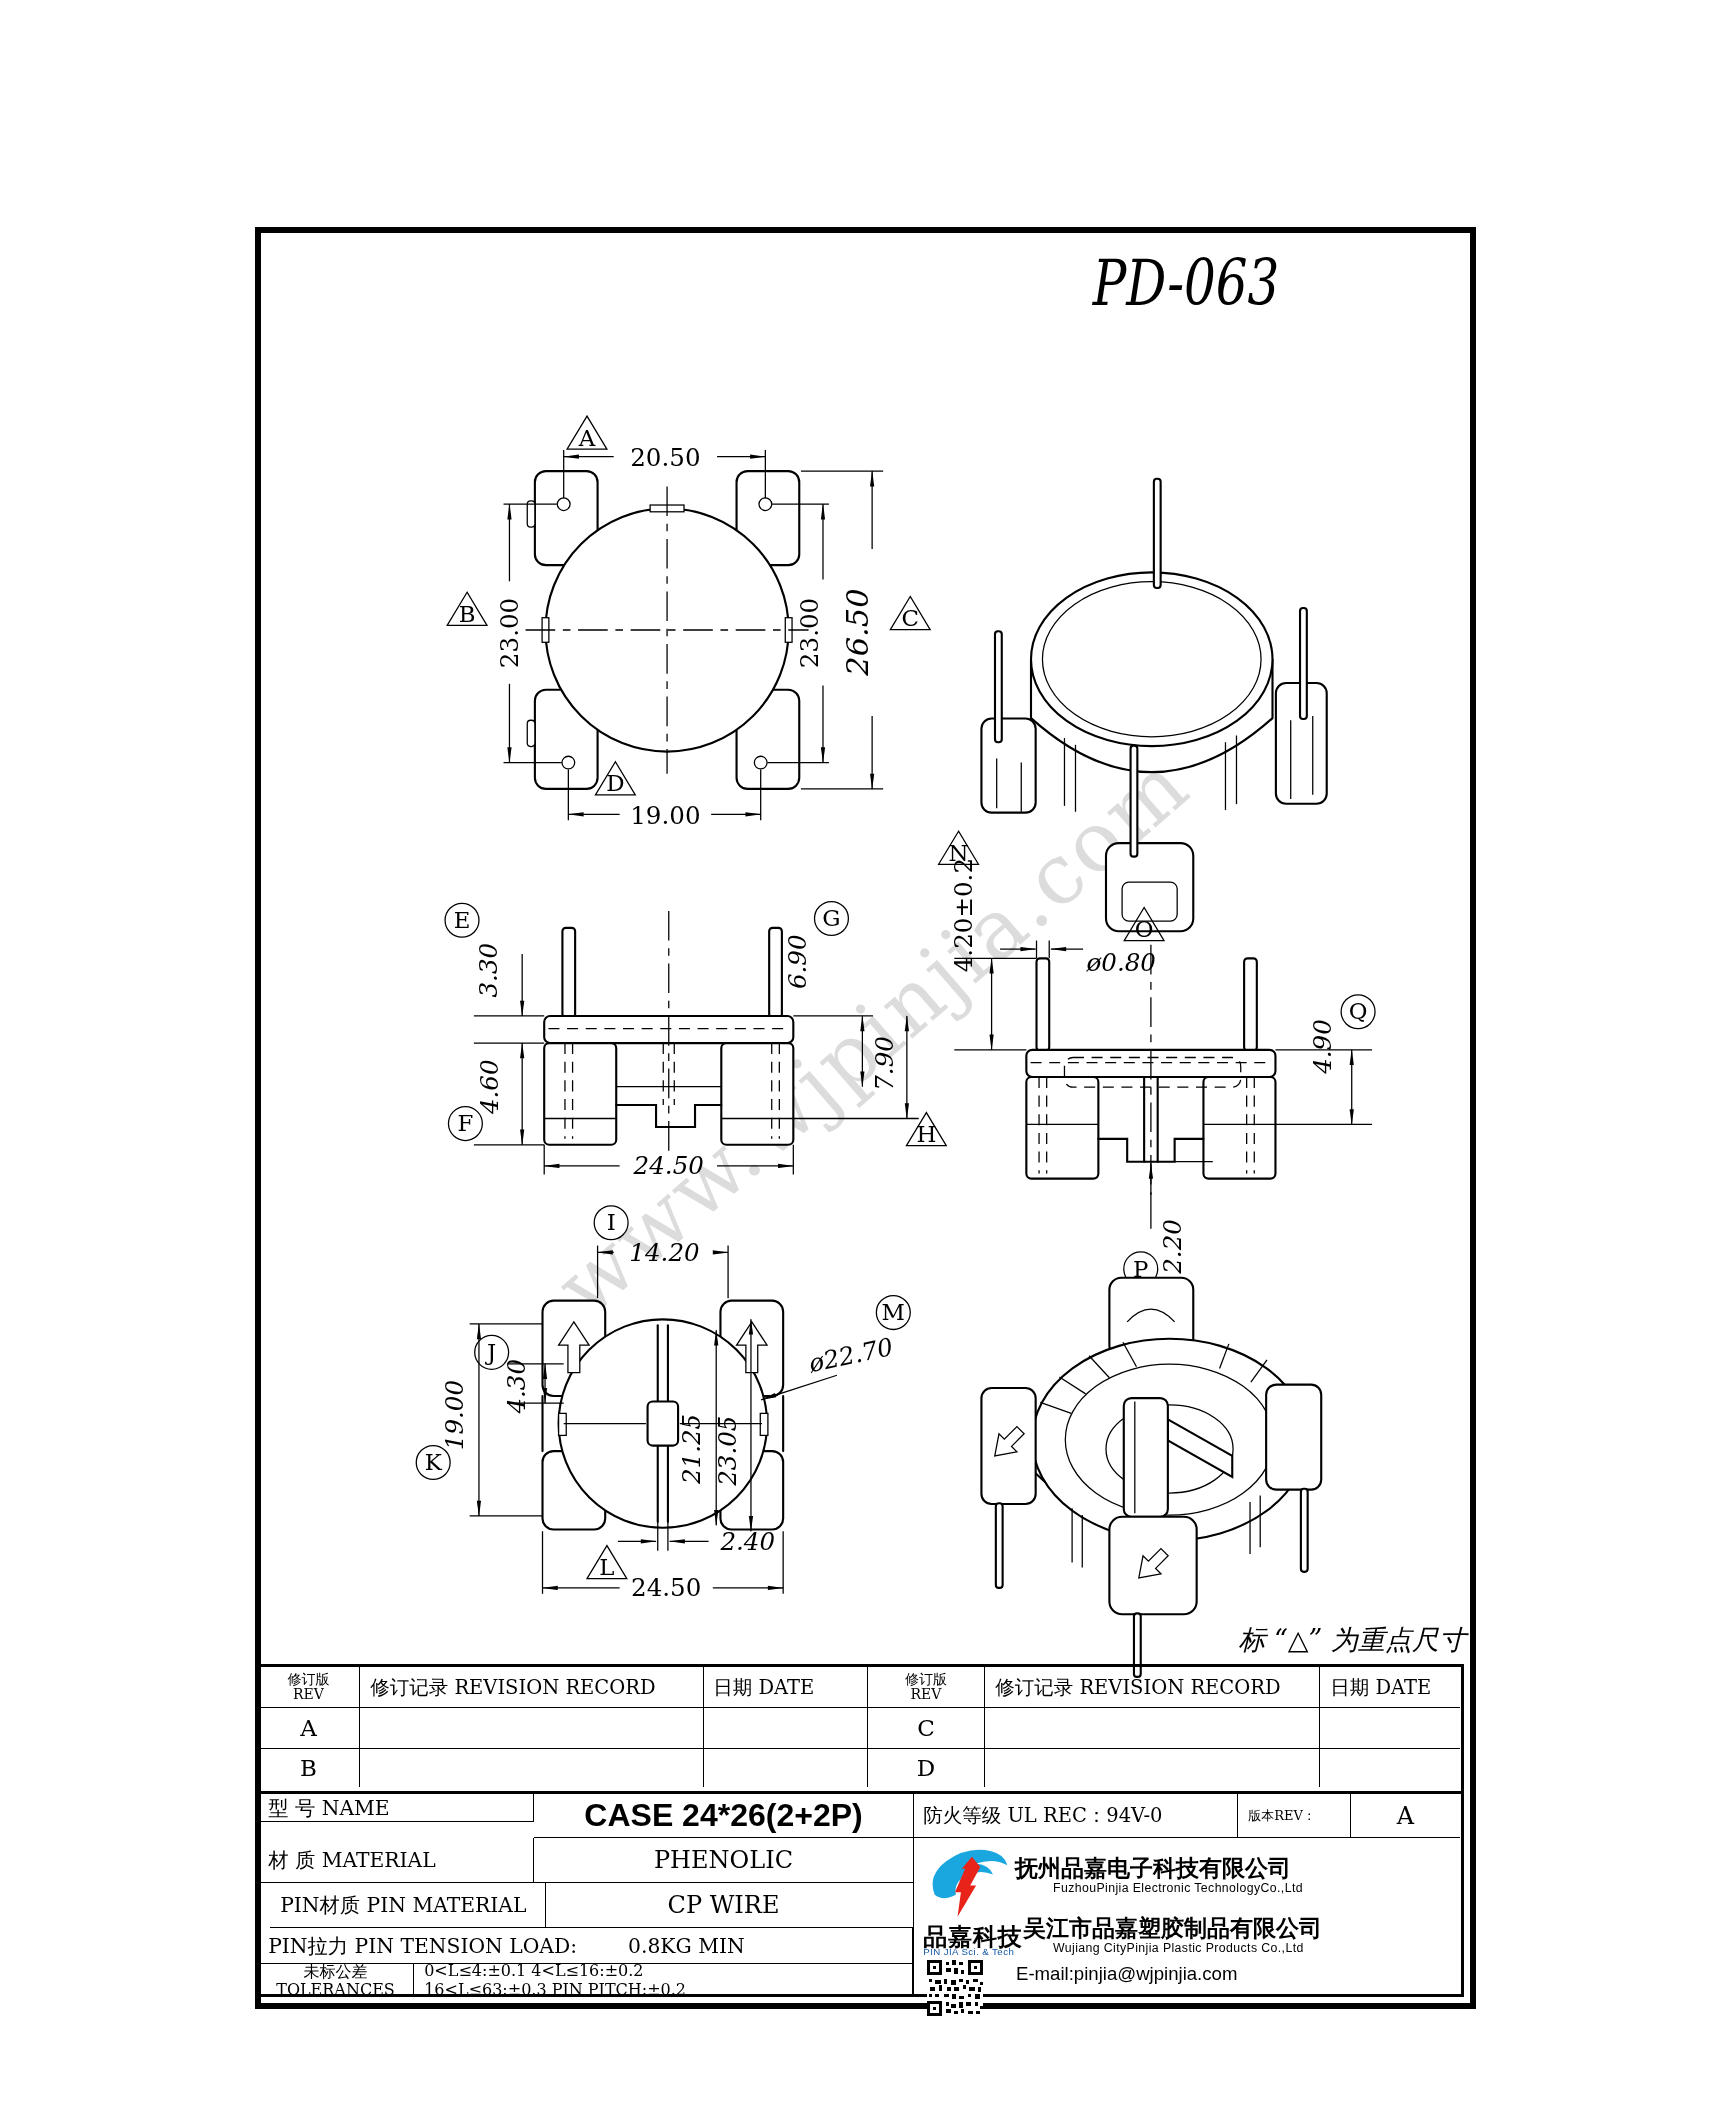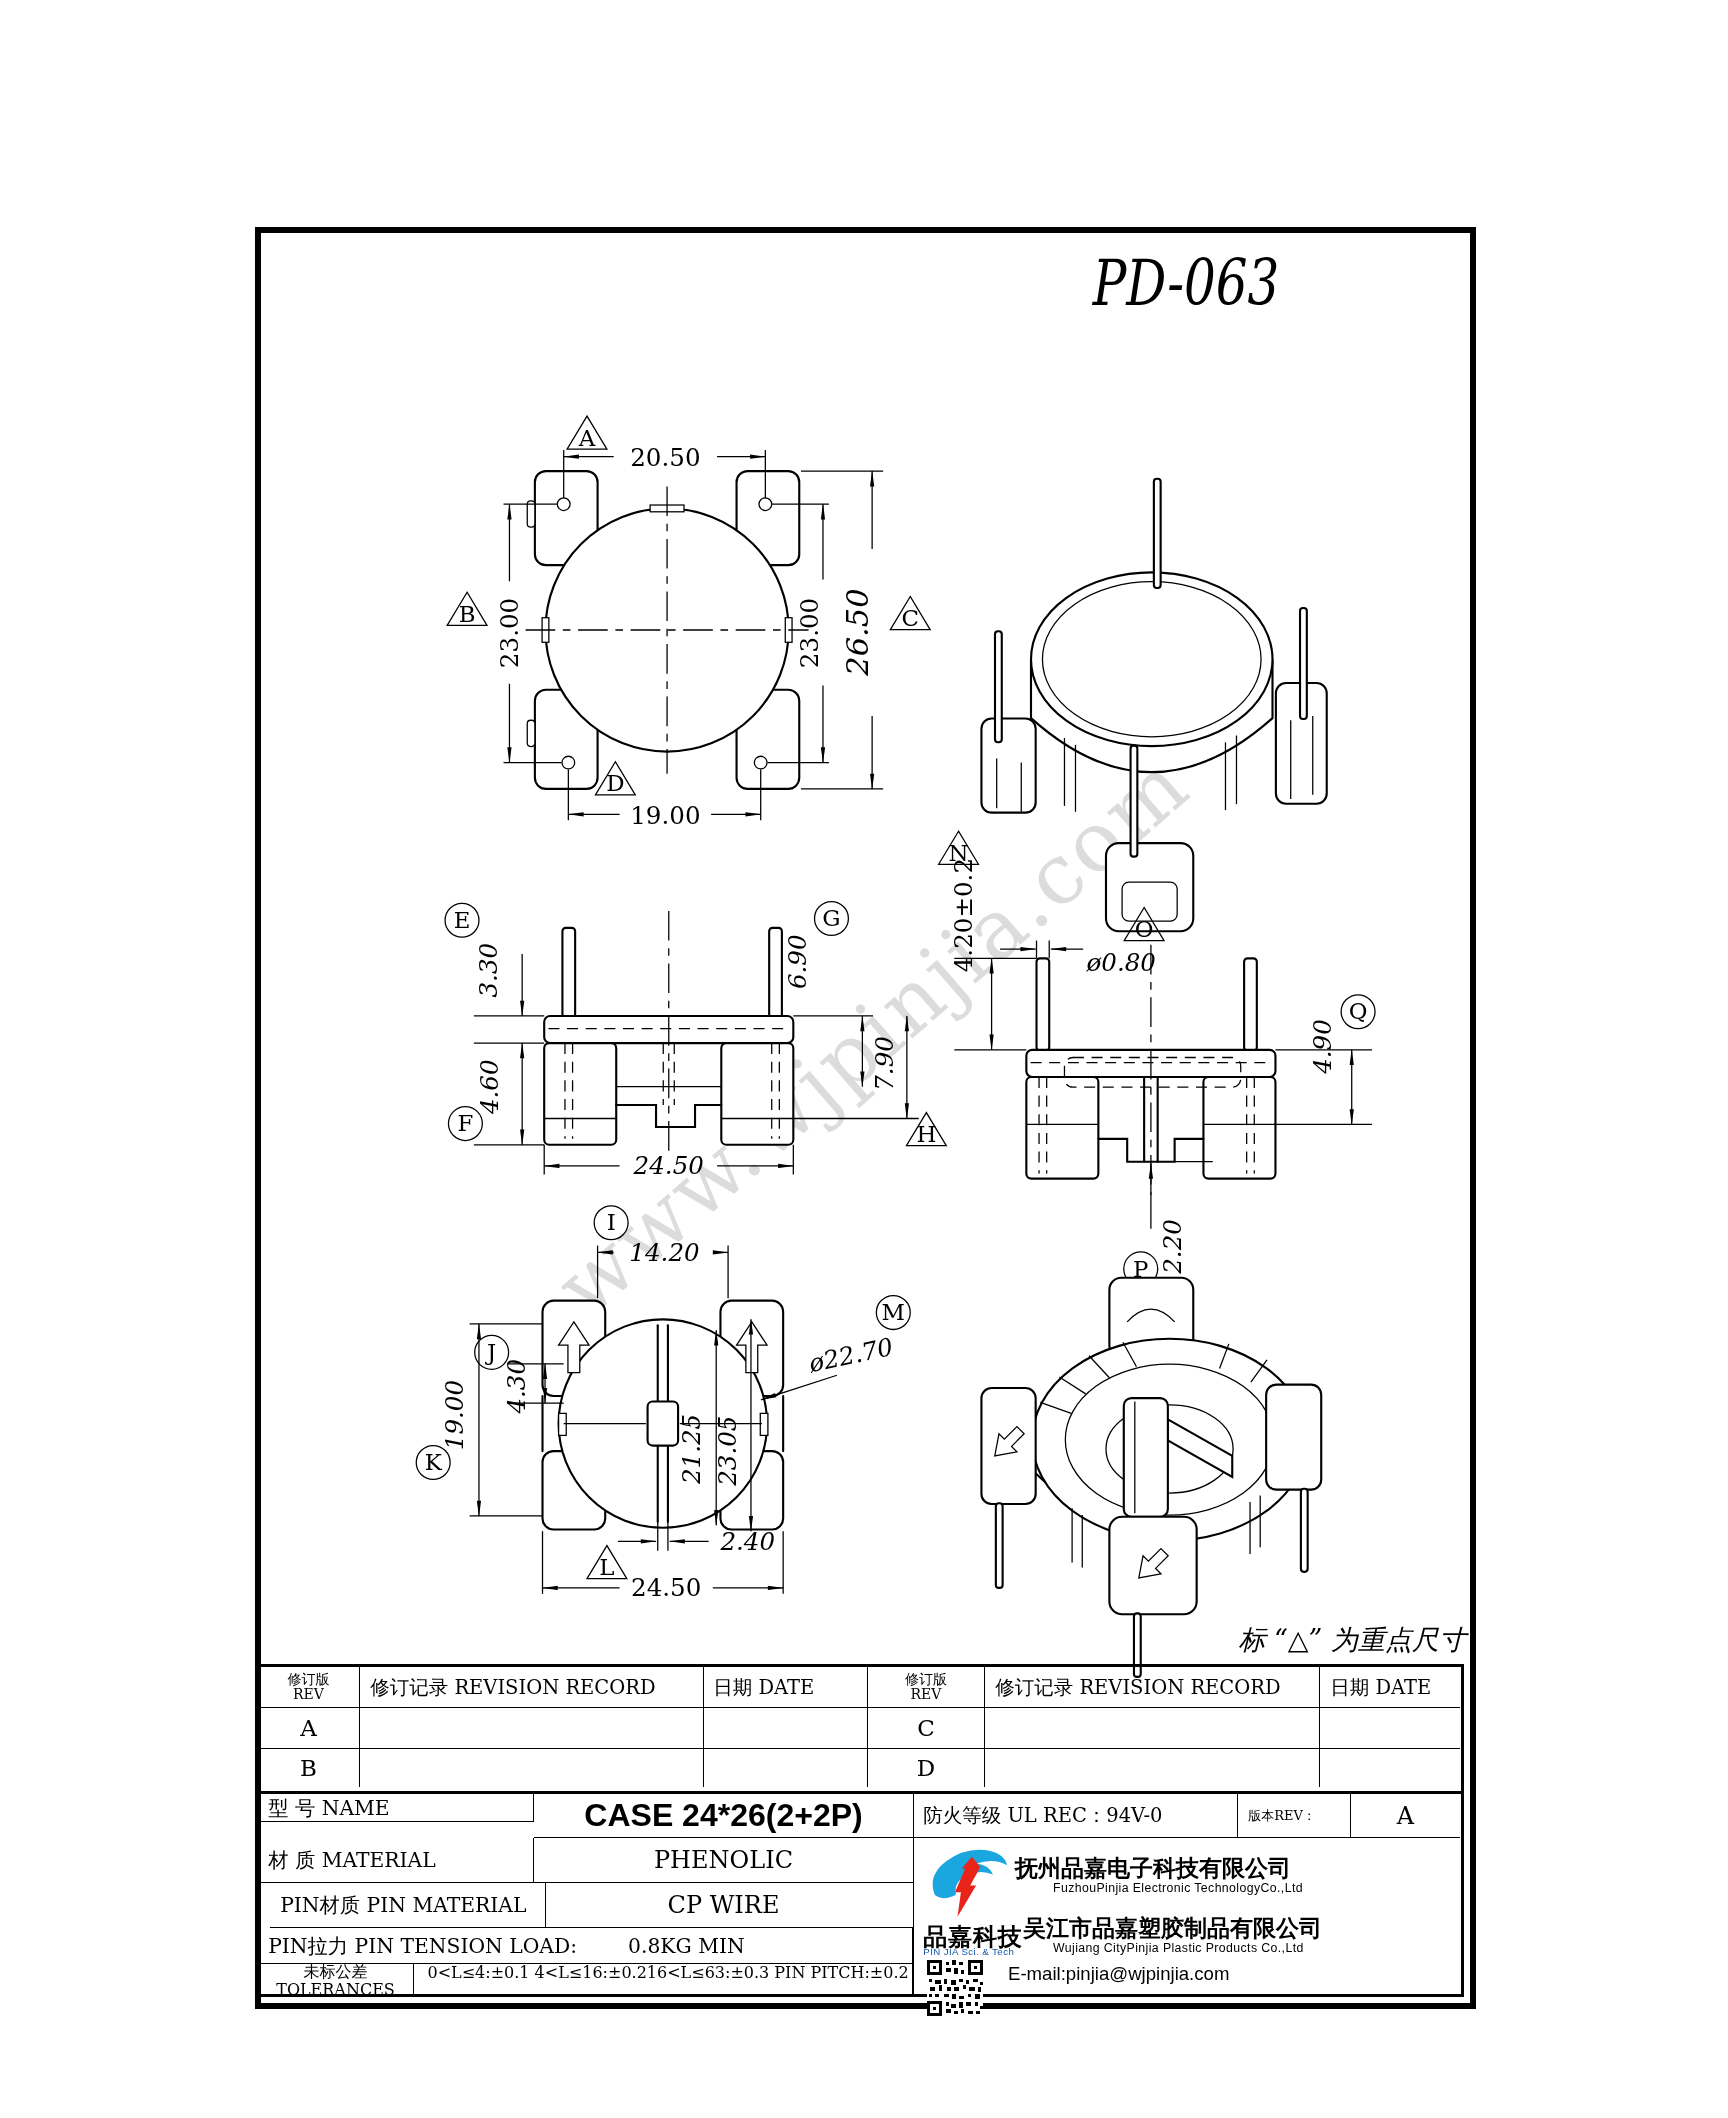--- a/index.html
+++ b/index.html
@@ -418,21 +418,21 @@
 
     <div class="cell br bb pad" style="left:0;top:134px;width:655px;height:36px;font-size:20.3px;">
       <span>PIN拉力 PIN TENSION LOAD:</span>
       <span style="margin-left:51px;">0.8KG  MIN</span>
     </div>
 
     <div class="cell br ctr" style="left:0;top:170px;width:156px;height:33px;flex-direction:column;font-size:16px;line-height:1.1;">
       <span>未标公差</span>
       <span>TOLERANCES</span>
     </div>
-    <div class="cell br pad" style="left:156px;top:170px;width:499px;height:33px;flex-direction:row;align-items:flex-start;justify-content:center;font-size:16px;line-height:1.15;">
+    <div class="cell br pad" style="left:156px;top:170px;width:499px;height:33px;flex-direction:column;align-items:flex-start;justify-content:center;font-size:16px;line-height:1.15;">
       <span>0&lt;L≤4:±0.1    4&lt;L≤16:±0.2</span>
       <span>16&lt;L≤63:±0.3  PIN PITCH:±0.2</span>
     </div>
 
     <div class="company">
 
       <svg width="85" height="76" viewBox="0 0 200 180" style="position:absolute;left:12px;top:6.8px;">
         <path d="M20,118 Q2,72 48,38 Q96,3 152,14 Q186,22 192,48 Q160,30 118,44 Q150,48 158,70 Q130,58 100,70 Q64,86 70,118 Q40,134 20,118 Z" fill="#1aa7e0"></path>
         <path d="M108,28 L128,52 L104,96 L118,96 L74,170 L82,112 L68,112 L92,56 L84,56 Z" fill="#e8231a"></path>
       </svg>
@@ -490,18 +490,18 @@
             <rect x="20" y="29" width="2" height="2"></rect>
           <rect x="24" y="30" width="3" height="2"></rect>
             <rect x="29" y="30" width="2" height="2"></rect>
         </g>
       </svg>
 
       <div class="cn" style="position:absolute;left:101px;top:15.3px;">抚州品嘉电子科技有限公司</div>
       <div class="en" style="position:absolute;left:103px;top:43px;">FuzhouPinjia Electronic TechnologyCo.,Ltd</div>
       <div class="cn" style="position:absolute;left:109px;top:75px;">吴江市品嘉塑胶制品有限公司</div>
       <div class="en" style="position:absolute;left:103px;top:103px;">Wujiang CityPinjia  Plastic Products Co.,Ltd</div>
-      <div class="email" style="position:absolute;left:94px;top:125px;">E-mail:pinjia@wjpinjia.com</div>
+      <div class="email" style="position:absolute;left:102px;top:125px;">E-mail:pinjia@wjpinjia.com</div>
     </div>
   </div>
 
 </div>
 
 
 </body></html>

